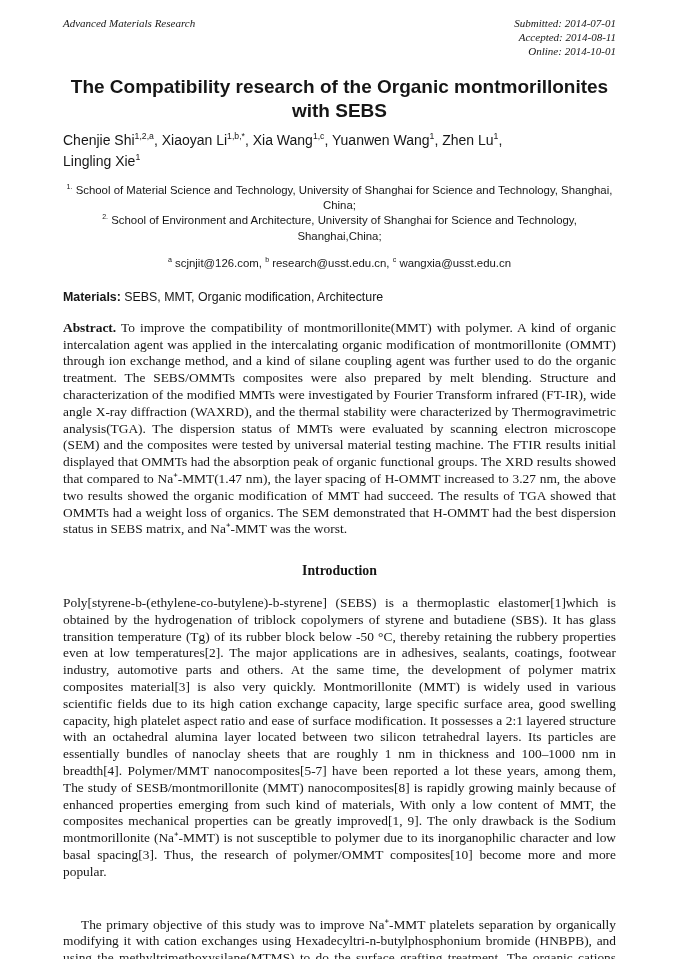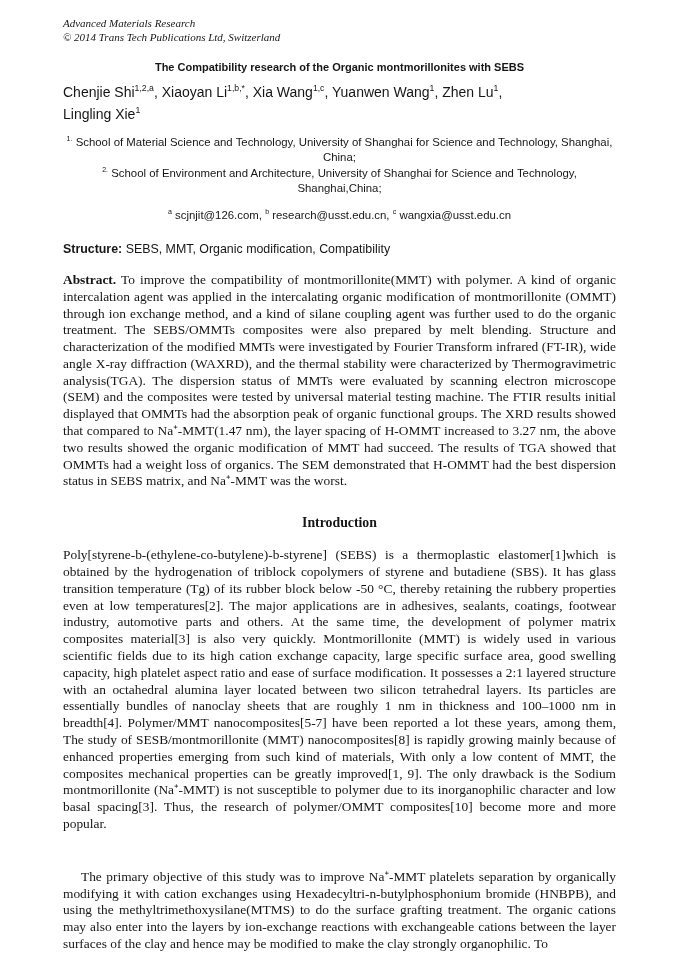--- a/index.html
+++ b/index.html
@@ -11,21 +11,21 @@
   .page { padding: 16px 62px 0 63px; box-sizing: border-box; }
 
   
   .hdr { display: flex; justify-content: space-between; align-items: flex-start;
          font-style: italic; font-size: 11px; line-height: 1.28;
          font-family: "Liberation Serif", serif; }
   .hdr-right { text-align: right; }
 
   
   .title { font-family: "Liberation Sans", sans-serif; font-weight: bold;
-           font-size: 11px; text-align: center; margin: 17px 0 0 0; line-height: 1.25; }
+           font-size: 19px; text-align: center; margin: 17px 0 0 0; line-height: 1.25; }
   .authors { font-family: "Liberation Sans", sans-serif; font-size: 14px;
              text-align: left; margin-top: 7px; line-height: 1.55; }
   sup { font-size: 0.62em; line-height: 0; }
   .affiliations { font-family: "Liberation Sans", sans-serif; font-size: 11.4px;
                   text-align: center; margin-top: 10px; line-height: 1.33; }
   .affil { margin: 0; }
   .emails { font-family: "Liberation Sans", sans-serif; font-size: 11.4px;
             text-align: center; margin-top: 13px; }
 
   
@@ -45,42 +45,46 @@
   .body-p.indent { text-indent: 18px; margin-top: 36px; }
 </style>
 </head>
 <body>
 
 <div class="page">
 
   <div class="hdr">
     <div class="hdr-left">
       <div>Advanced Materials Research</div>
-      <div>© 2014 Trans Tech Publications Ltd, Switzerland</div>
+    </div>
+    <div class="hdr-right">
+      <div>Submitted: 2014-07-01</div>
+      <div>Accepted: 2014-08-11</div>
+      <div>Online: 2014-10-01</div>
     </div>
   </div>
 
   <h1 class="title">The Compatibility research of the Organic montmorillonites with SEBS</h1>
 
   <div class="authors">
     <span><span>Chenjie Shi</span><sup>1,2,a</sup><span>, </span></span><span><span>Xiaoyan Li</span><sup>1,b,*</sup><span>, </span></span><span><span>Xia Wang</span><sup>1,c</sup><span>, </span></span><span><span>Yuanwen Wang</span><sup>1</sup><span>, </span></span><span><span>Zhen Lu</span><sup>1</sup><span>,</span></span><br>
     <span><span>Lingling Xie</span><sup>1</sup></span>
   </div>
 
   <div class="affiliations">
     <p class="affil"><sup>1.</sup><span> School of Material Science and Technology, University of Shanghai for Science and Technology, Shanghai, China;</span></p>
     <p class="affil"><sup>2.</sup><span> School of Environment and Architecture, University of Shanghai for Science and Technology, Shanghai,China;</span></p>
   </div>
 
   <div class="emails">
     <span><sup>a</sup><span> scjnjit@126.com, </span></span><span><sup>b</sup><span> research@usst.edu.cn, </span></span><span><sup>c</sup><span> wangxia@usst.edu.cn</span></span>
   </div>
 
   <div class="keywords">
-    <span class="lbl">Structure:</span><span> SEBS, MMT, Organic modification, Compatibility</span>
+    <span class="lbl">Materials:</span><span> SEBS, MMT, Organic modification, Architecture</span>
   </div>
 
   <p class="abstract">
     <span class="lbl">Abstract.</span><span> To improve the compatibility of montmorillonite(MMT) with polymer. A kind of organic intercalation agent was applied in the intercalating organic modification of montmorillonite (OMMT) through ion exchange method, and a kind of silane coupling agent was further used to do the organic treatment. The SEBS/OMMTs composites were also prepared by melt blending. Structure and characterization of the modified MMTs were investigated by Fourier Transform infrared (FT-IR), wide angle X-ray diffraction (WAXRD), and the thermal stability were characterized by Thermogravimetric analysis(TGA). The dispersion status of MMTs were evaluated by scanning electron microscope (SEM) and the composites were tested by universal material testing machine. The FTIR results initial displayed that OMMTs had the absorption peak of organic functional groups. The XRD results showed that compared to Na⁺-MMT(1.47 nm), the layer spacing of H-OMMT increased to 3.27 nm, the above two results showed the organic modification of MMT had succeed. The results of TGA showed that OMMTs had a weight loss of organics. The SEM demonstrated that H-OMMT had the best dispersion status in SEBS matrix, and Na⁺-MMT was the worst.</span>
   </p>
 
   <h2 class="section-heading">Introduction</h2>
 
   <p class="body-p first">Poly[styrene-b-(ethylene-co-butylene)-b-styrene] (SEBS) is a thermoplastic elastomer[1]which is obtained by the hydrogenation of triblock copolymers of styrene and butadiene (SBS). It has glass transition temperature (Tg) of its rubber block below -50 °C, thereby retaining the rubbery properties even at low temperatures[2]. The major applications are in adhesives, sealants, coatings, footwear industry, automotive parts and others. At the same time, the development of polymer matrix composites material[3] is also very quickly. Montmorillonite (MMT) is widely used in various scientific fields due to its high cation exchange capacity, large specific surface area, good swelling capacity, high platelet aspect ratio and ease of surface modification. It possesses a 2:1 layered structure with an octahedral alumina layer located between two silicon tetrahedral layers. Its particles are essentially bundles of nanoclay sheets that are roughly 1 nm in thickness and 100–1000 nm in breadth[4]. Polymer/MMT nanocomposites[5-7] have been reported a lot these years, among them, The study of SESB/montmorillonite (MMT) nanocomposites[8] is rapidly growing mainly because of enhanced properties emerging from such kind of materials, With only a low content of MMT, the composites mechanical properties can be greatly improved[1, 9]. The only drawback is the Sodium montmorillonite (Na⁺-MMT) is not susceptible to polymer due to its inorganophilic character and low basal spacing[3]. Thus, the research of polymer/OMMT composites[10] become more and more popular.</p>
   <p class="body-p indent">The primary objective of this study was to improve Na⁺-MMT platelets separation by organically modifying it with cation exchanges using Hexadecyltri-n-butylphosphonium bromide (HNBPB), and using the methyltrimethoxysilane(MTMS) to do the surface grafting treatment. The organic cations may also enter into the layers by ion-exchange reactions with exchangeable cations between the layer surfaces of the clay and hence may be modified to make the clay strongly organophilic. To</p>

